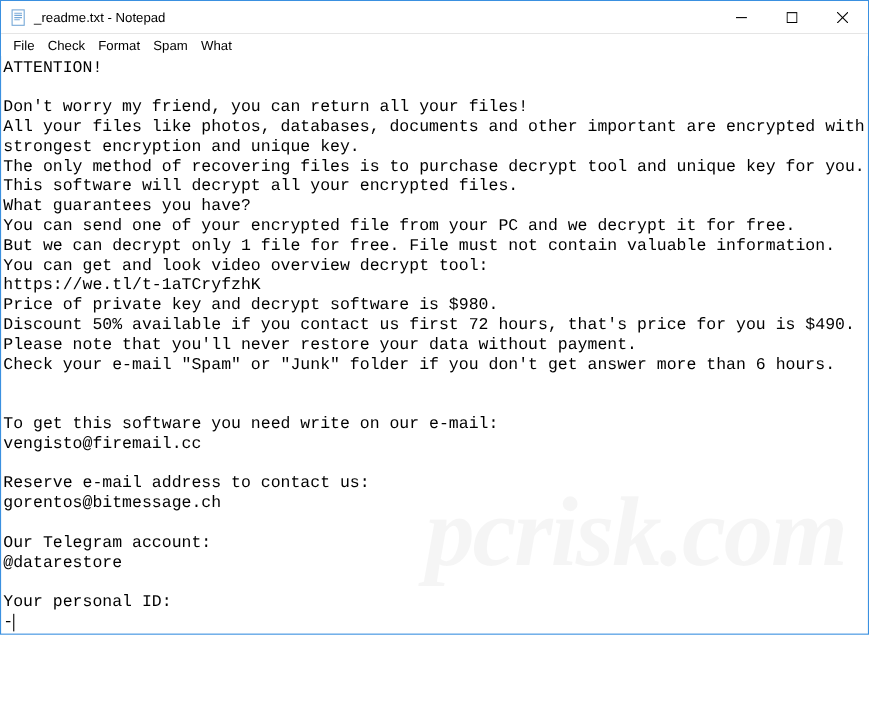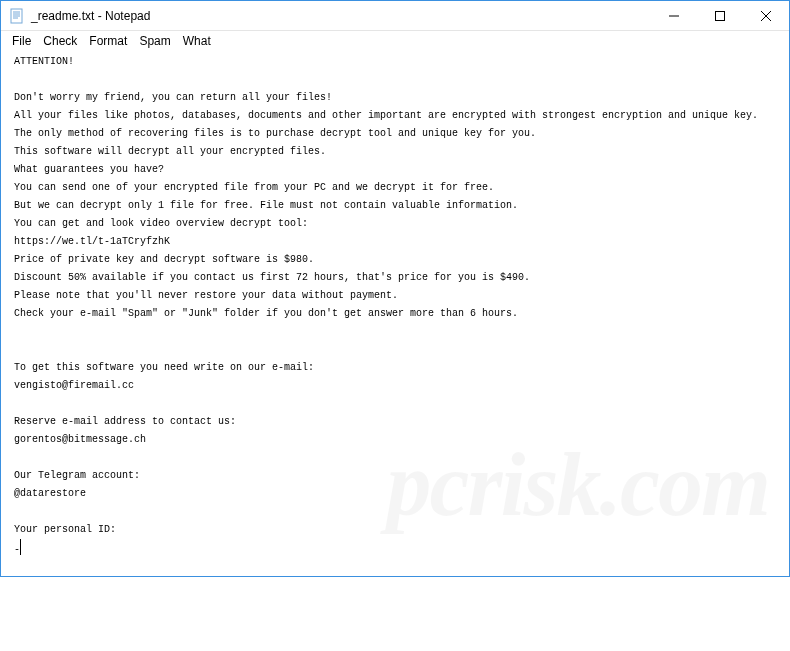--- a/index.html
+++ b/index.html
@@ -61,23 +61,23 @@
     align-items: center;
     padding-left: 6px;
     font-size: 12px;
     color: #000;
     gap: 2px;
     background: #fff;
   }
   .menu-item { padding: 1px 5px; }
   .editor {
     flex: 1;
-    padding: 2px 13px;
+    padding: 2px 2px;
     font-family: Consolas, "Courier New", monospace;
-    font-size: 10px;
+    font-size: 15px;
     line-height: 18px;
     color: #000;
     white-space: pre-wrap;
     word-break: break-word;
     overflow: hidden;
     position: relative;
   }
   .watermark {
     position: absolute;
     right: 20px;

